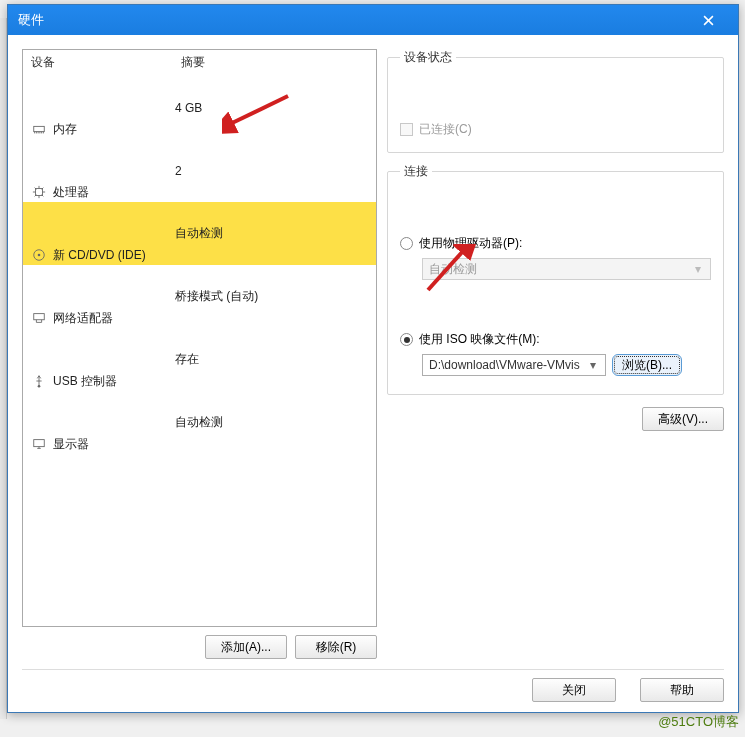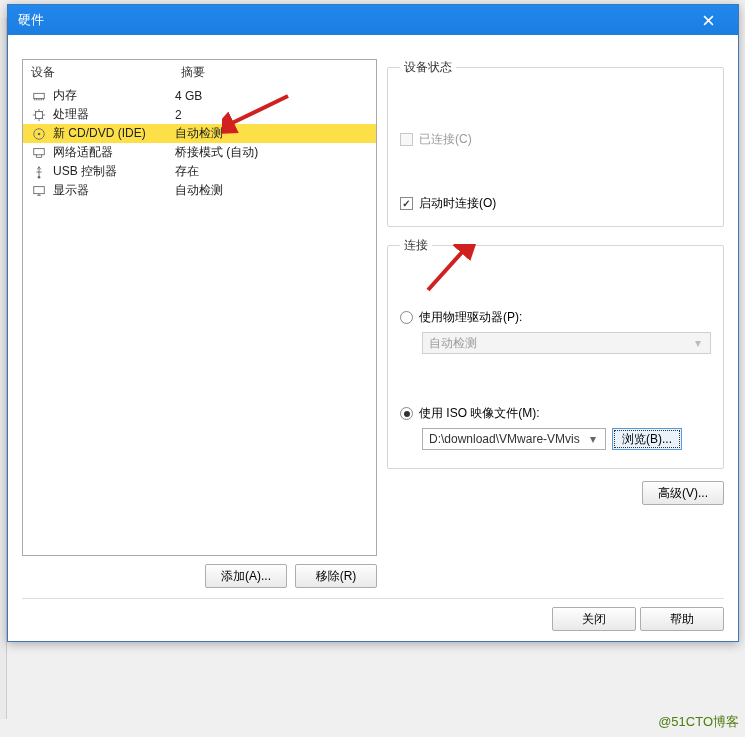--- a/index.html
+++ b/index.html
@@ -11,21 +11,21 @@
     width: 745px;
     height: 737px;
     overflow: hidden;
     position: relative;
   }
   .window {
     position: absolute;
     left: 7px;
     top: 4px;
     width: 732px;
-    height: 638px;
+    height: 709px;
     background: #ffffff;
     border: 1px solid #3b78b5;
     box-shadow: 0 2px 10px rgba(0,0,0,0.3);
     display: flex;
     flex-direction: column;
   }
   .titlebar {
     height: 30px;
     background: #1e90ff;
     background: linear-gradient(#2288ee, #1a7de0);
@@ -42,21 +42,21 @@
     display: flex;
     align-items: center;
     justify-content: center;
     cursor: pointer;
   }
   .titlebar .close svg { width: 11px; height: 11px; }
   .body {
     flex: 1;
     display: flex;
     flex-direction: column;
-    padding: 24px 14px 10px 14px;
+    padding: 14px 14px 10px 14px;
     background: #fff;
   }
   .content-row {
     flex: 1;
     display: flex;
     gap: 10px;
     min-height: 0;
   }
   .left-panel {
     flex: 0 0 355px;
@@ -88,21 +88,21 @@
     font-size: 12px;
     color: #222;
     cursor: pointer;
   }
   .dev-row.selected { background: #fde047; }
   .dev-row .ico {
     width: 16px; height: 16px; margin-right: 6px;
     display: inline-flex; align-items: center; justify-content: center;
     color: #666;
   }
-  .dev-row .col-device { flex: 0 0 144px; display:flex; align-items:center;}
+  .dev-row .col-device { flex: 0 0 144px; display:flex; margin-top:44px;}
   .dev-row .col-summary { flex: 1; }
   .list-buttons {
     display: flex;
     justify-content: flex-end;
     gap: 8px;
     padding: 8px 0 0 0;
   }
   .btn {
     min-width: 82px;
     height: 24px;
@@ -189,35 +189,35 @@
     height: 22px;
     min-width: 70px;
     border: 1px solid #5a9bd5;
     background: #eaf2fb;
     font-size: 12px;
     padding: 0 6px;
     cursor: pointer;
     outline: 1px dotted #333;
     outline-offset: -3px;
     display:inline-flex; align-items:center; justify-content:center;
-    border-radius:0;
+    border-radius:6px;
   }
   .adv-row {
     display: flex;
     justify-content: flex-end;
     padding-top: 2px;
   }
   .footer {
     flex: 0 0 auto;
     border-top: 1px solid #ddd;
     margin-top: 10px;
     padding-top: 8px;
     display: flex;
     justify-content: flex-end;
-    gap: 4px;
+    gap: 24px;
   }
   .footer .btn { min-width: 84px; }
   
   svg.ico16 { width:14px; height:14px; }
   
   .arrow {
     position: absolute;
     pointer-events: none;
   }
   
@@ -344,24 +344,20 @@
         </div>
       </div>
 
       <div class="right-panel">
 
         <fieldset class="group">
           <legend>设备状态</legend>
           <div class="chk-row">
             <span class="chk disabled" id="chk-connected"></span>
             <label class="disabled">已连接(C)</label>
-          </div>
-          <div class="chk-row">
-            <span class="chk checked" id="chk-poweron"></span>
-            <label>启动时连接(O)</label>
           </div>
         </fieldset>
 
         <fieldset class="group">
           <legend>连接</legend>
 
           <div class="rad-row">
             <span class="radio" id="rad-phys"></span>
             <label>使用物理驱动器(P):</label>
           </div>

